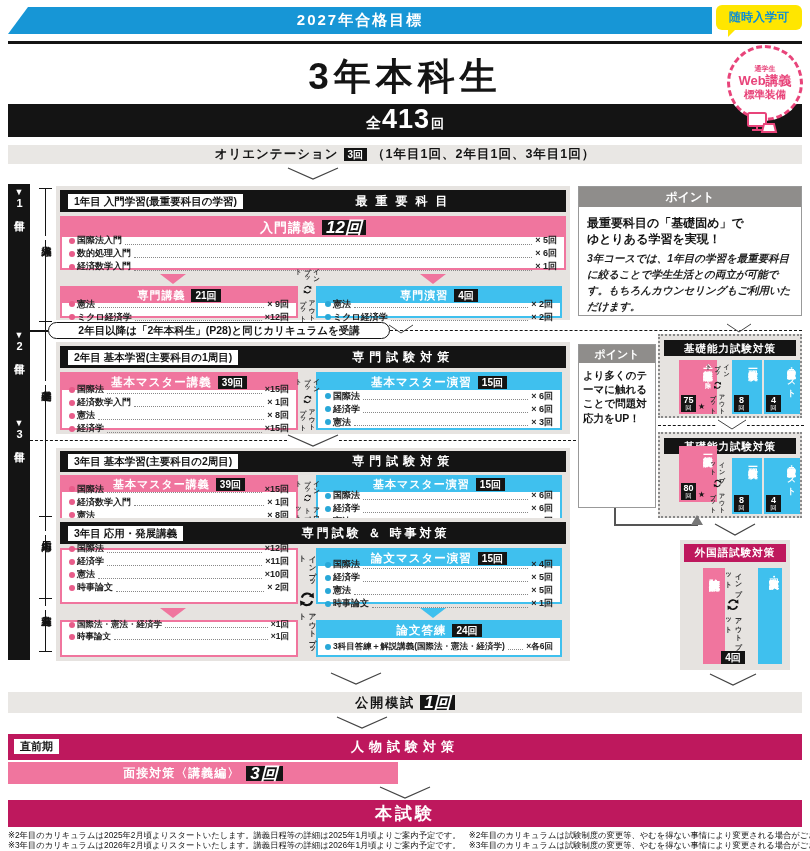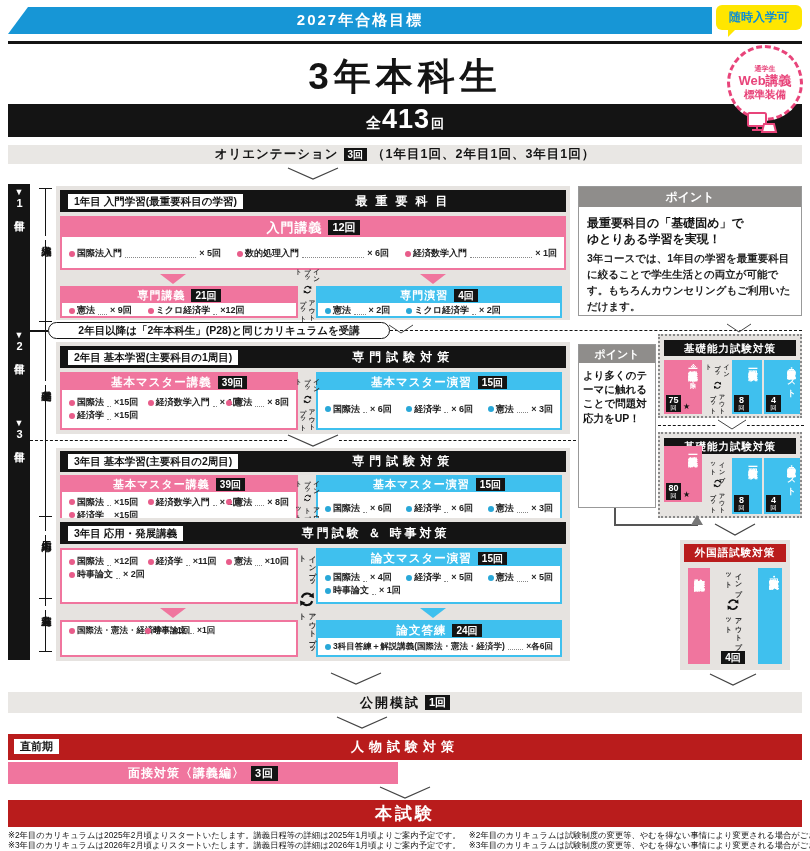--- a/index.html
+++ b/index.html
@@ -23,21 +23,21 @@
   .wb2{font-size:13px;font-weight:bold;}
   .wb3{font-size:10.5px;font-weight:bold;}
   .totalbar{background:#141414;color:#fff;display:flex;align-items:baseline;justify-content:center;gap:1px;}
   .tprefix{font-size:15px;font-weight:bold;}
   .tnum{font-size:27px;font-weight:bold;letter-spacing:1px;}
   .tunit{font-size:13px;font-weight:bold;}
   .grayband{background:#e9e7e4;display:flex;align-items:center;justify-content:center;gap:5px;}
   .obl{font-size:12.5px;font-weight:bold;letter-spacing:1px;}
   .badge{background:#141414;color:#fff;font-weight:bold;font-size:10px;line-height:13px;
     padding:0 4px;display:inline-block;}
-  .badge.big{font-size:11px;line-height:15px;}
+  .badge.big{font-size:17px;line-height:15px;font-style:italic;}
   
   .railbar{background:#141414;}
   .railyear{position:absolute;left:0;width:22px;display:flex;flex-direction:column;align-items:center;color:#fff;}
   .railyear .tri{font-size:9px;line-height:10px;}
   .vup{writing-mode:vertical-rl;text-orientation:upright;}
   .vmix{writing-mode:vertical-rl;}
   .railtxt{font-size:11px;font-weight:bold;letter-spacing:2px;}
   .phline{border-left:1px solid #141414;width:0;}
   .phtick{border-top:1px solid #141414;height:0;}
   .phlabel{font-size:10px;font-weight:bold;background:#fff;padding:2px 0;color:#141414;}
@@ -45,21 +45,21 @@
   .secbox{background:#e6e3e0;}
   .bhead{background:#141414;color:#fff;display:flex;align-items:center;padding:0 8px;gap:10px;}
   .blabel{background:#fff;color:#141414;font-weight:bold;font-size:10.5px;line-height:15px;padding:0 6px;white-space:nowrap;}
   .bright{flex:1;text-align:center;font-weight:bold;font-size:12px;letter-spacing:5px;white-space:nowrap;}
   .course{background:#fff;border:2px solid #f0759e;}
   .course.blue{border-color:#3fc0ee;}
   .chead{background:#f0759e;color:#fff;display:flex;align-items:center;justify-content:center;gap:6px;
     font-weight:bold;}
   .course.blue .chead{background:#3fc0ee;}
   .ctitle{font-size:12px;letter-spacing:1px;white-space:nowrap;}
-  .cbody{padding:1px 7px;display:grid;grid-template-columns:1fr 1fr 1fr;column-gap:16px;align-content:center;}
+  .cbody{padding:1px 7px;display:grid;grid-template-columns:1fr;column-gap:16px;align-content:center;}
   .cbody.one{grid-template-columns:1fr;}
   .item{display:flex;align-items:center;font-size:9px;font-weight:bold;color:#222;min-width:0;}
   .dot{width:6px;height:6px;border-radius:50%;flex:0 0 auto;margin-right:2px;}
   .pdot{background:#e85c8a;}
   .bdot{background:#29a8d8;}
   .nm{white-space:nowrap;}
   .lead{flex:1 1 4px;border-bottom:1px dotted #888;margin:0 3px;height:55%;min-width:4px;}
   .tm{white-space:pre;}
   .tridown{width:0;height:0;border-left:13px solid transparent;border-right:13px solid transparent;}
   .tripink{border-top:10px solid #f0759e;}
@@ -69,42 +69,42 @@
   .cyctxt{writing-mode:vertical-rl;font-size:6.5px;font-weight:bold;color:#333;letter-spacing:0;}
   
   .callout{background:#fff;border:1.5px solid #141414;border-radius:9px;display:flex;align-items:center;
     justify-content:center;font-size:10.5px;font-weight:bold;white-space:nowrap;z-index:3;}
   .dash{border-top:1.5px dashed #141414;height:0;}
   .solidline{background:#141414;}
   
   .point{background:#fff;border:1px solid #999;}
   .phead{background:#8f8d8b;color:#fff;text-align:center;font-weight:bold;font-size:12px;line-height:20px;}
   .ptitle{font-weight:bold;font-size:12px;line-height:1.35;white-space:pre-line;margin:8px 8px 4px 8px;}
-  .pbody{font-size:10.5px;line-height:1.5;margin:0 8px;font-weight:bold;color:#222;}
+  .pbody{font-size:10.5px;line-height:1.5;margin:0 8px;font-weight:bold;color:#222;font-style:italic;}
   .point.narrow .phead{font-size:11px;line-height:18px;}
   .point.narrow .ptitle{font-size:10.5px;margin:5px 4px 3px 4px;}
   .point.narrow .pbody{font-size:10px;margin:0 4px;line-height:1.45;}
   
   .dotted{border:2px dotted #888;background:#e6e3e0;}
   .kheader{background:#141414;color:#fff;text-align:center;font-weight:bold;font-size:10.5px;line-height:16px;letter-spacing:1px;}
   .kcol{position:absolute;}
-  .kpink{background:#f0759e;}
+  .kpink{background:#f0759e;margin-left:15px;}
   .kblue{background:#3fc0ee;}
   .kv{position:absolute;top:3px;right:3px;writing-mode:vertical-rl;color:#fff;font-weight:bold;
     font-size:9.5px;line-height:11px;letter-spacing:0;}
   .knote{font-size:6px;line-height:8px;}
   .kbadge{position:absolute;left:2px;bottom:2px;width:15px;background:#141414;color:#fff;text-align:center;line-height:1;padding:1px 0;}
   .knum{display:block;font-size:9px;font-weight:bold;}
   .kunit{display:block;font-size:6.5px;}
   .kstar{position:absolute;left:19px;bottom:3px;font-size:8px;color:#141414;}
   .kmid{position:absolute;display:flex;flex-direction:column;align-items:center;justify-content:center;gap:1px;}
   
   .chev svg{display:block;}
   
-  .blackbar{background:#b91c1c;color:#fff;display:flex;align-items:center;justify-content:center;}
+  .blackbar{background:#be185d;color:#fff;display:flex;align-items:center;justify-content:center;}
   .pinkbar{background:#f0759e;color:#fff;display:flex;align-items:center;justify-content:center;gap:6px;
     font-weight:bold;font-size:12px;letter-spacing:1px;}
   .bluebar{background:#3fc0ee;color:#fff;display:flex;align-items:center;justify-content:center;gap:6px;
     font-weight:bold;font-size:12px;letter-spacing:1px;}
   .note{font-size:8.3px;color:#111;white-space:nowrap;}
   .conn{background:#555;}
   .uparrow{width:0;height:0;border-left:6px solid transparent;border-right:6px solid transparent;
     border-bottom:10px solid #777;}
 </style>
 </head>

